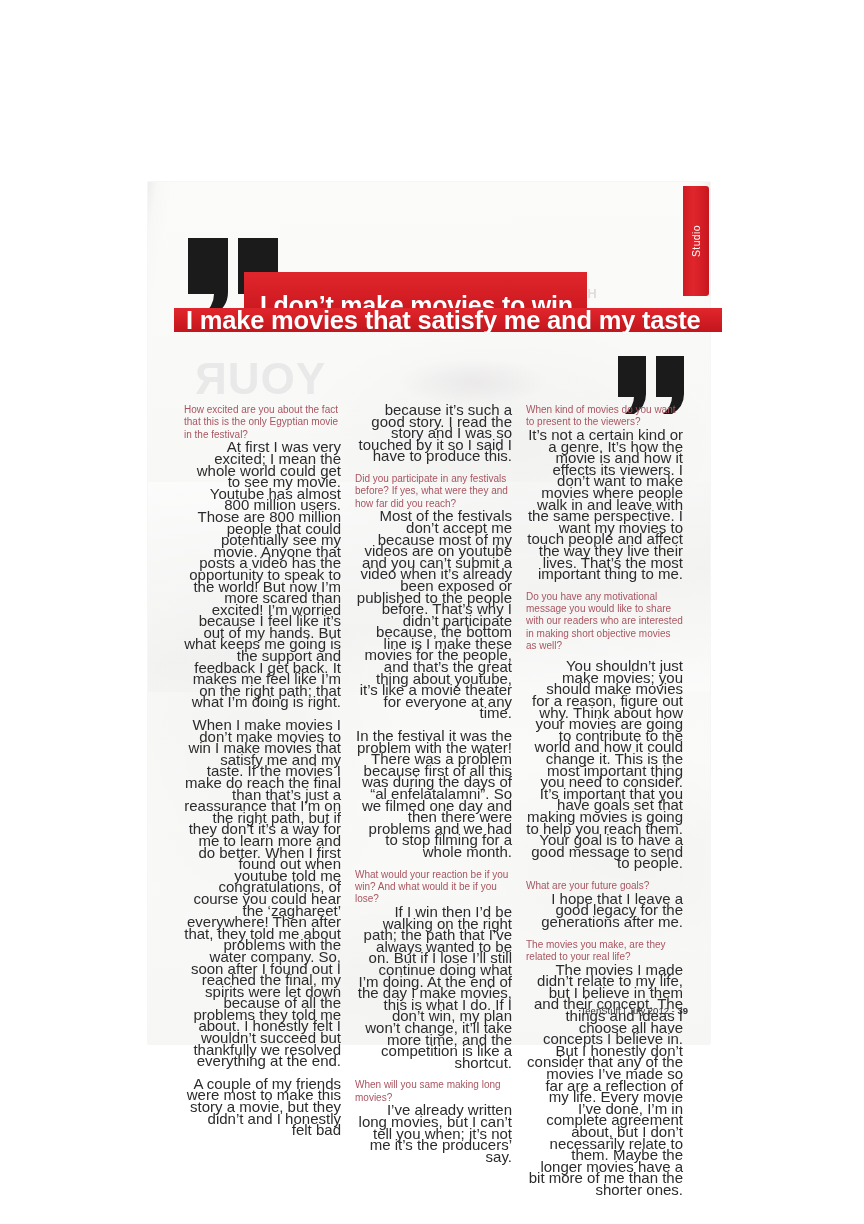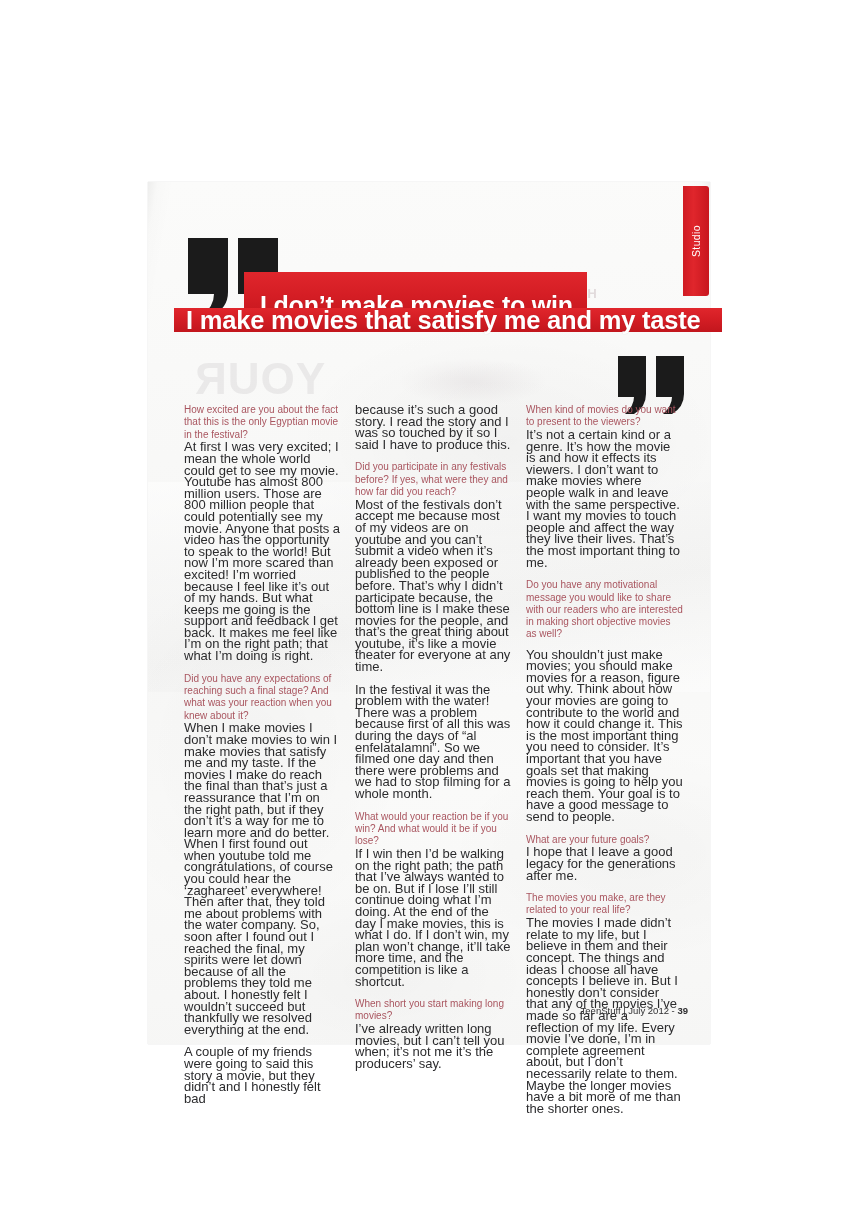--- a/index.html
+++ b/index.html
@@ -167,25 +167,25 @@
   }
   .q {
     color: #a9555f;
     font-size: 10px;
     line-height: 12.3px;
     font-family: "Liberation Sans", sans-serif;
     margin: 0 0 0.5px 0;
   }
   .a {
     color: #2b2b2d;
-    font-size: 13px;
+    font-size: 15px;
     line-height: 11.6px;
     font-family: "Liberation Sans", sans-serif;
     margin: 0 0 11px 0;
-    text-align: left;
+    text-align: right;
   }
   .a.tight { margin-bottom: 0; }
   .blk { margin-bottom: 11px; }
 
   
   #footer {
     position: absolute;
     right: 22px;
     bottom: 28px;
     font-size: 9.5px;
@@ -228,45 +228,44 @@
   </div>
 
   <div id="columns">
 
     <div class="col">
       <div class="blk">
         <p class="q">How excited are you about the fact that this is the only Egyptian movie in the festival?</p>
         <p class="a tight">At first I was very excited; I mean the whole world could get to see my movie. Youtube has almost 800 million users. Those are 800 million people that could potentially see my movie. Anyone that posts a video has the opportunity to speak to the world! But now I’m more scared than excited! I’m worried because I feel like it’s out of my hands. But what keeps me going is the support and feedback I get back. It makes me feel like I’m on the right path; that what I’m doing is right.</p>
       </div>
       <div class="blk">
-        <p class="q">Did you have any expectations of reaching such a final stage? And what was your reaction when you knew about it?</p>
         <p class="a tight">When I make movies I don’t make movies to win I make movies that satisfy me and my taste. If the movies I make do reach the final than that’s just a reassurance that I’m on the right path, but if they don’t it’s a way for me to learn more and do better. When I first found out when youtube told me congratulations, of course you could hear the ‘zaghareet’ everywhere! Then after that, they told me about problems with the water company. So, soon after I found out I reached the final, my spirits were let down because of all the problems they told me about. I honestly felt I wouldn’t succeed but thankfully we resolved everything at the end.</p>
       </div>
       <div class="blk">
-        <p class="a tight">A couple of my friends were going to said this story a movie, but they didn’t and I honestly felt bad</p>
+        <p class="a tight">A couple of my friends were most to make this story a movie, but they didn’t and I honestly felt bad</p>
       </div>
     </div>
 
     <div class="col">
       <div class="blk">
         <p class="a tight">because it’s such a good story. I read the story and I was so touched by it so I said I have to produce this.</p>
       </div>
       <div class="blk">
         <p class="q">Did you participate in any festivals before? If yes, what were they and how far did you reach?</p>
         <p class="a tight">Most of the festivals don’t accept me because most of my videos are on youtube and you can’t submit a video when it’s already been exposed or published to the people before. That’s why I didn’t participate because, the bottom line is I make these movies for the people, and that’s the great thing about youtube, it’s like a movie theater for everyone at any time.</p>
       </div>
       <div class="blk">
         <p class="a tight">In the festival it was the problem with the water! There was a problem because first of all this was during the days of “al enfelatalamni”. So we filmed one day and then there were problems and we had to stop filming for a whole month.</p>
       </div>
       <div class="blk">
         <p class="q">What would your reaction be if you win? And what would it be if you lose?</p>
         <p class="a tight">If I win then I’d be walking on the right path; the path that I’ve always wanted to be on. But if I lose I’ll still continue doing what I’m doing. At the end of the day I make movies, this is what I do. If I don’t win, my plan won’t change, it’ll take more time, and the competition is like a shortcut.</p>
       </div>
       <div class="blk">
-        <p class="q">When short you start making long movies?</p>
+        <p class="q">When will you same making long movies?</p>
         <p class="a tight">I’ve already written long movies, but I can’t tell you when; it’s not me it’s the producers’ say.</p>
       </div>
     </div>
 
     <div class="col">
       <div class="blk">
         <p class="q">When kind of movies do you want to present to the viewers?</p>
         <p class="a tight">It’s not a certain kind or a genre. It’s how the movie is and how it effects its viewers. I don’t want to make movies where people walk in and leave with the same perspective. I want my movies to touch people and affect the way they live their lives. That’s the most important thing to me.</p>
       </div>
       <div class="blk">

